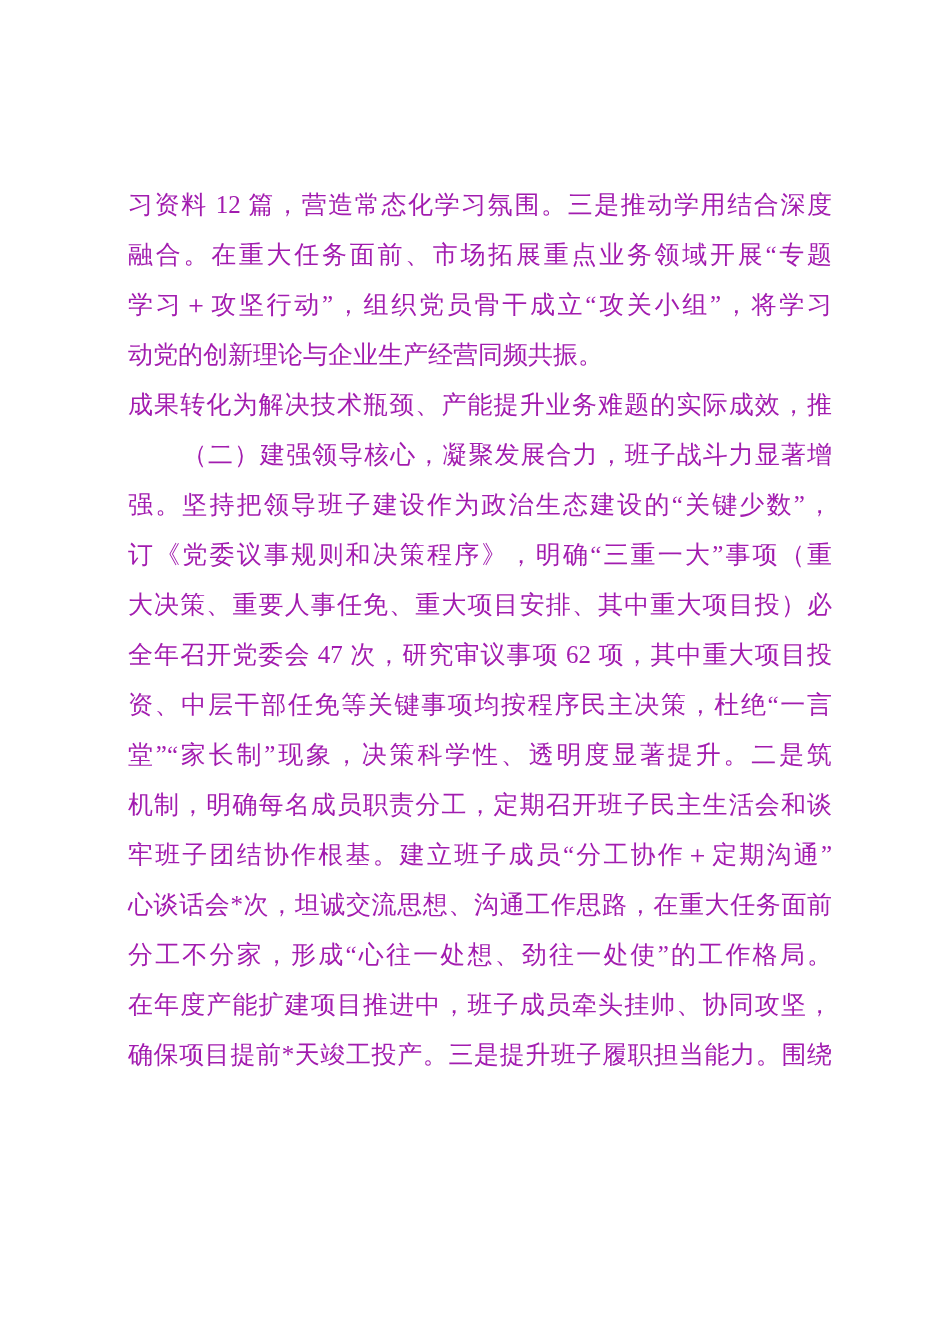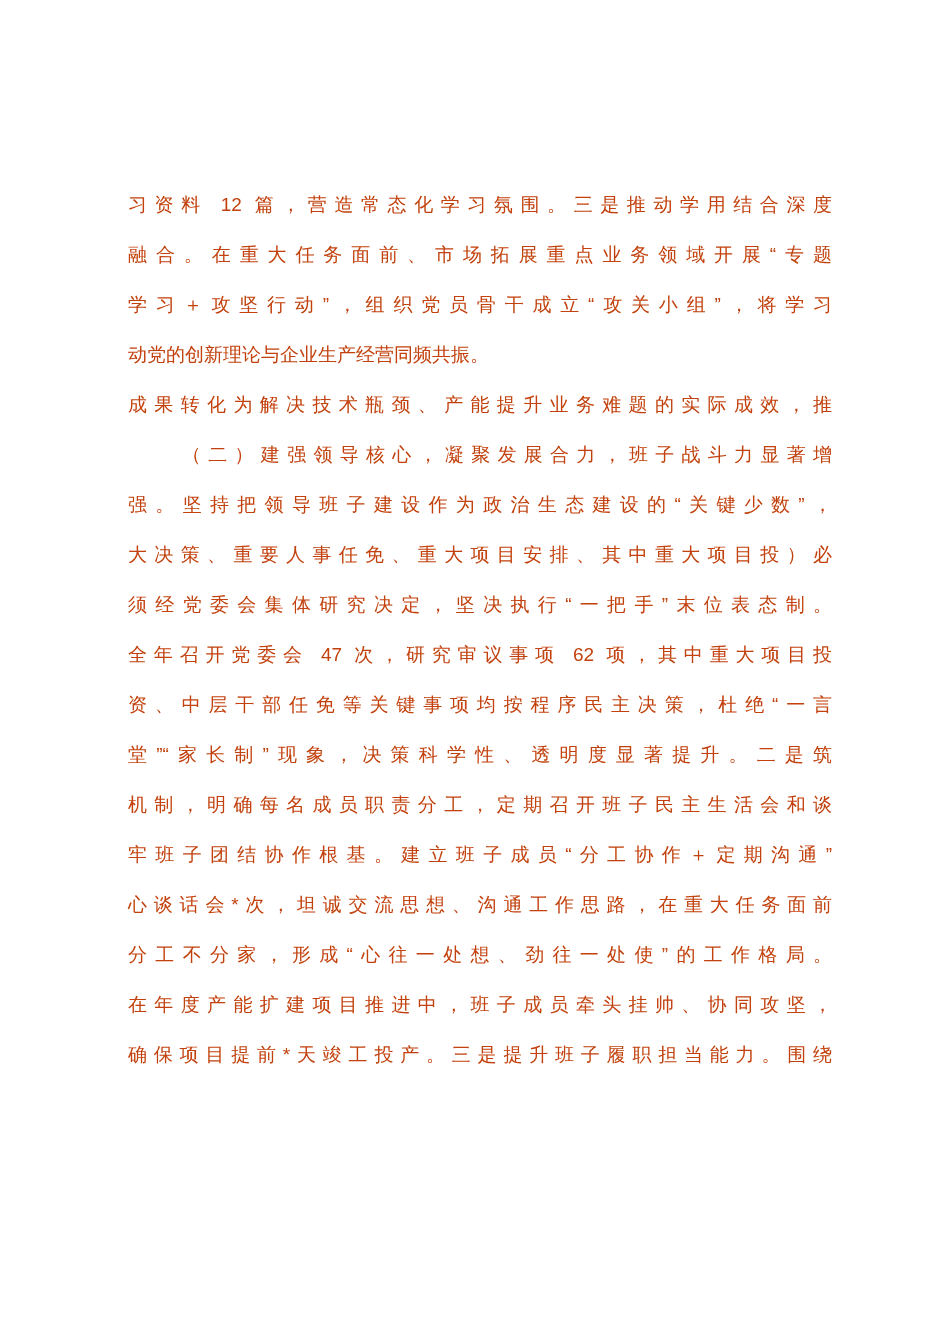--- a/index.html
+++ b/index.html
@@ -15,23 +15,23 @@
   }
   .page {
     position: absolute;
     left: 128px;
     top: 180px;
     width: 704px;
   }
   .line {
     height: 50px;
     line-height: 50px;
-    font-family: Liberation Sans, sans-serif;
-    font-size: 19px;
-    color: #c2410c;
+    font-family: Liberation Serif, serif;
+    font-size: 25px;
+    color: #a21caf;
     white-space: nowrap;
     text-align: justify;
     text-align-last: justify;
   }
   .line.last {
     text-align-last: left;
   }
   .line.indent {
     padding-left: 54px;
   }
@@ -43,22 +43,22 @@
   <div>
     <div class="line">习资料 12 篇，营造常态化学习氛围。三是推动学用结合深度</div>
     <div class="line">融合。在重大任务面前、市场拓展重点业务领域开展“专题</div>
     <div class="line">学习＋攻坚行动”，组织党员骨干成立“攻关小组”，将学习</div>
     <div class="line last">动党的创新理论与企业生产经营同频共振。</div>
     <div class="line">成果转化为解决技术瓶颈、产能提升业务难题的实际成效，推</div>
   </div>
   <div>
     <div class="line indent">（二）建强领导核心，凝聚发展合力，班子战斗力显著增</div>
     <div class="line">强。坚持把领导班子建设作为政治生态建设的“关键少数”，</div>
+    <div class="line">订《党委议事规则和决策程序》，明确“三重一大”事项（重</div>
     <div class="line">大决策、重要人事任免、重大项目安排、其中重大项目投）必</div>
-    <div class="line">须经党委会集体研究决定，坚决执行“一把手”末位表态制。</div>
     <div class="line">全年召开党委会 47 次，研究审议事项 62 项，其中重大项目投</div>
     <div class="line">资、中层干部任免等关键事项均按程序民主决策，杜绝“一言</div>
     <div class="line">堂”“家长制”现象，决策科学性、透明度显著提升。二是筑</div>
     <div class="line">机制，明确每名成员职责分工，定期召开班子民主生活会和谈</div>
     <div class="line">牢班子团结协作根基。建立班子成员“分工协作＋定期沟通”</div>
     <div class="line">心谈话会*次，坦诚交流思想、沟通工作思路，在重大任务面前</div>
     <div class="line">分工不分家，形成“心往一处想、劲往一处使”的工作格局。</div>
     <div class="line">在年度产能扩建项目推进中，班子成员牵头挂帅、协同攻坚，</div>
     <div class="line">确保项目提前*天竣工投产。三是提升班子履职担当能力。围绕</div>
   </div>

